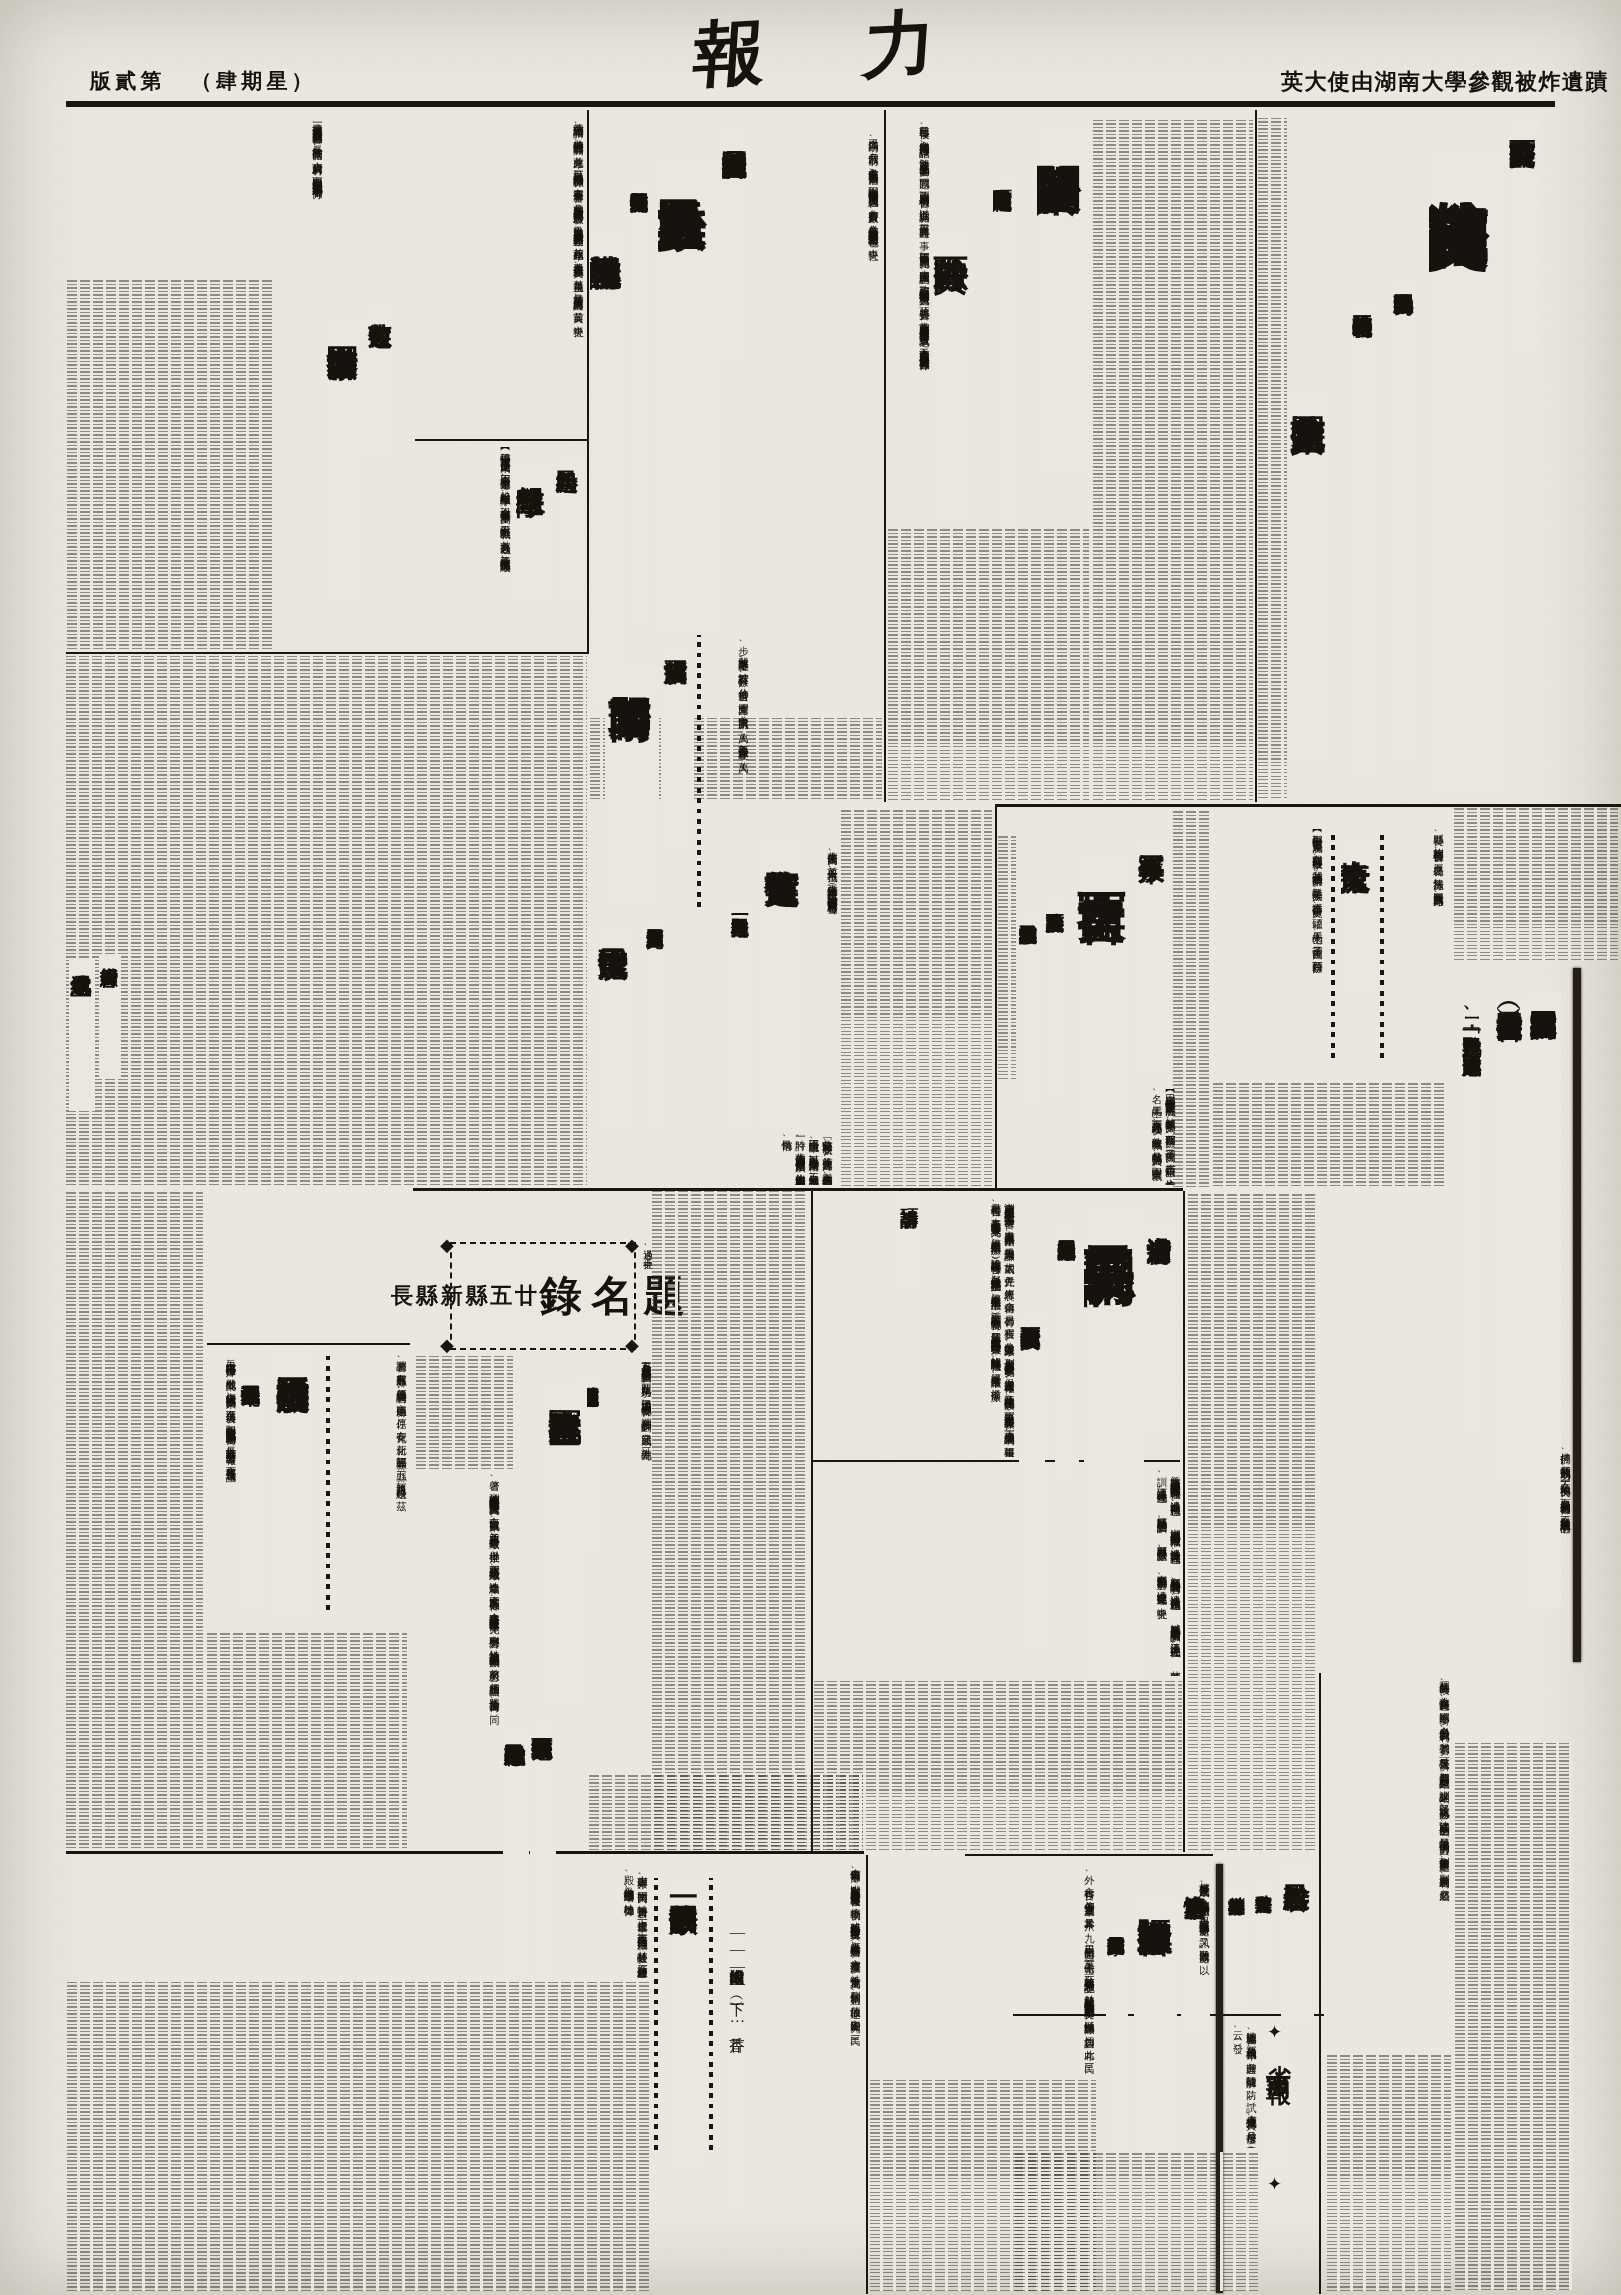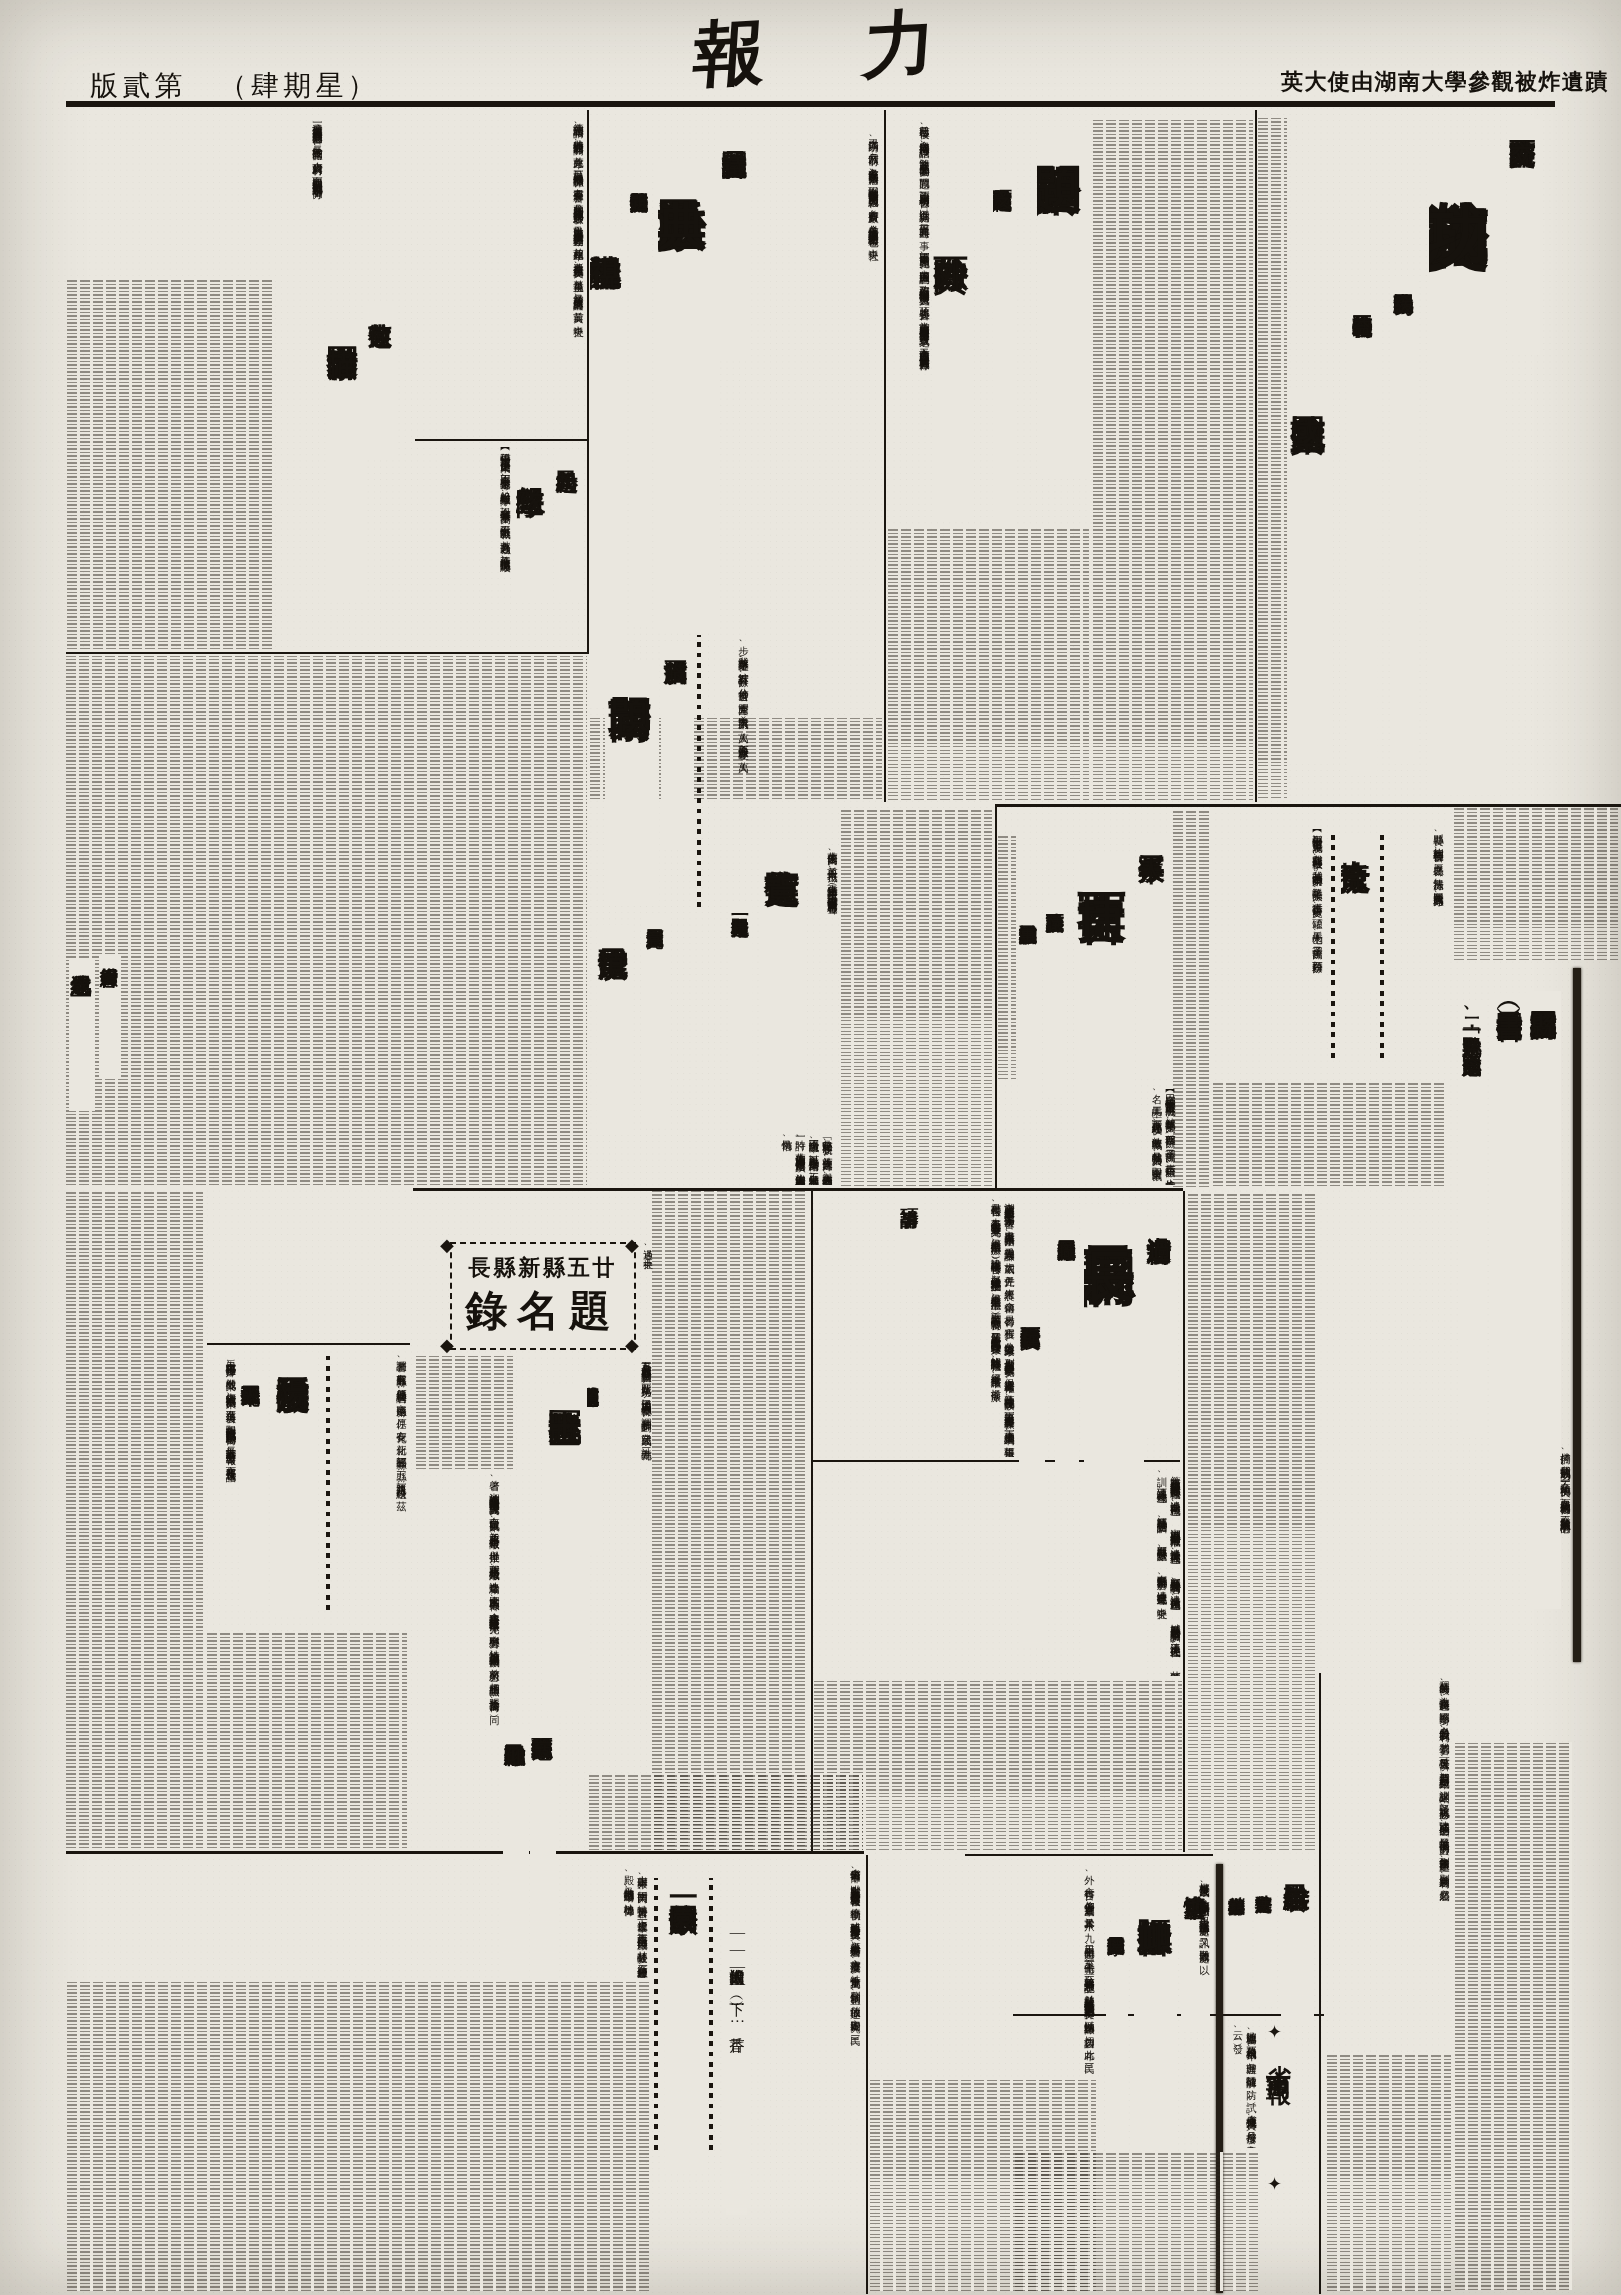--- a/index.html
+++ b/index.html
@@ -17,29 +17,29 @@
   .hl{font-weight:bold;}
   .bg{background:#eae7df;}
   .rule{position:absolute; background:#1a150f;}
   .wavy{position:absolute; width:4.2px; background:repeating-linear-gradient(0deg,#1a150f 0 4.9px,transparent 4.9px 10.4px);}
   .heavy{position:absolute; background:#241e16; box-shadow:0 0 2.8px #241e16;}
   .body{font-size:10.4px; line-height:1.3; letter-spacing:0.7px;}
   .small{font-size:9.7px; line-height:1.28;}
   .fill{background:
      repeating-linear-gradient(90deg, rgba(234,231,223,0) 0 9.7px, #eae7df 9.7px 13px),
      repeating-linear-gradient(0deg, rgba(44,38,30,.48) 0 1.4px, rgba(44,38,30,0) 1.4px 3.5px);}
-  .box{position:absolute; border:2.1px dashed #1a150f; background:#eae7df; display:flex; flex-direction:column; align-items:center; justify-content:center;}
+  .box{position:absolute; border:2.1px dashed #1a150f; background:#eae7df; display:flex; flex-direction:row; align-items:center; justify-content:center;}
   .orn{position:absolute; font-size:18px; color:#1a150f;}
 </style>
 </head>
 <body>
 
 <div id="page">
 
-  <div class="h" style="left:90px; top:67px; font-size:28px; font-weight:normal; letter-spacing:4.2px;">版貳第　（肆期星）</div>
+  <div class="h" style="left:90px; top:67px; font-size:21px; font-weight:bold; letter-spacing:4.2px;">版貳第　（肆期星）</div>
   <div class="h hl" style="left:694px; top:1.4px; font-size:72px; font-weight:900; transform:skewX(-7deg) rotate(-3deg); letter-spacing:12.5px;">報　力</div>
   <div class="h" style="left:1281px; top:67px; width:298px; text-align:right; font-size:22px; font-weight:bold; letter-spacing:1.4px;">英大使由湖南大學參觀被炸遺蹟</div>
   <div class="rule" style="left:66px; top:101px; width:1489px; height:5.6px;"></div>
 
   <div class="rule" style="left:587px; top:110px; width:2.1px; height:544px;"></div>
   <div class="rule" style="left:884px; top:110px; width:2.1px; height:692px;"></div>
   <div class="rule" style="left:1255px; top:110px; width:2.1px; height:692px;"></div>
   <div class="rule" style="left:995px; top:807px; width:2.1px; height:382px;"></div>
   <div class="rule" style="left:811px; top:1191px; width:2.1px; height:661px;"></div>
   <div class="rule" style="left:1183px; top:1191px; width:2.1px; height:661px;"></div>

